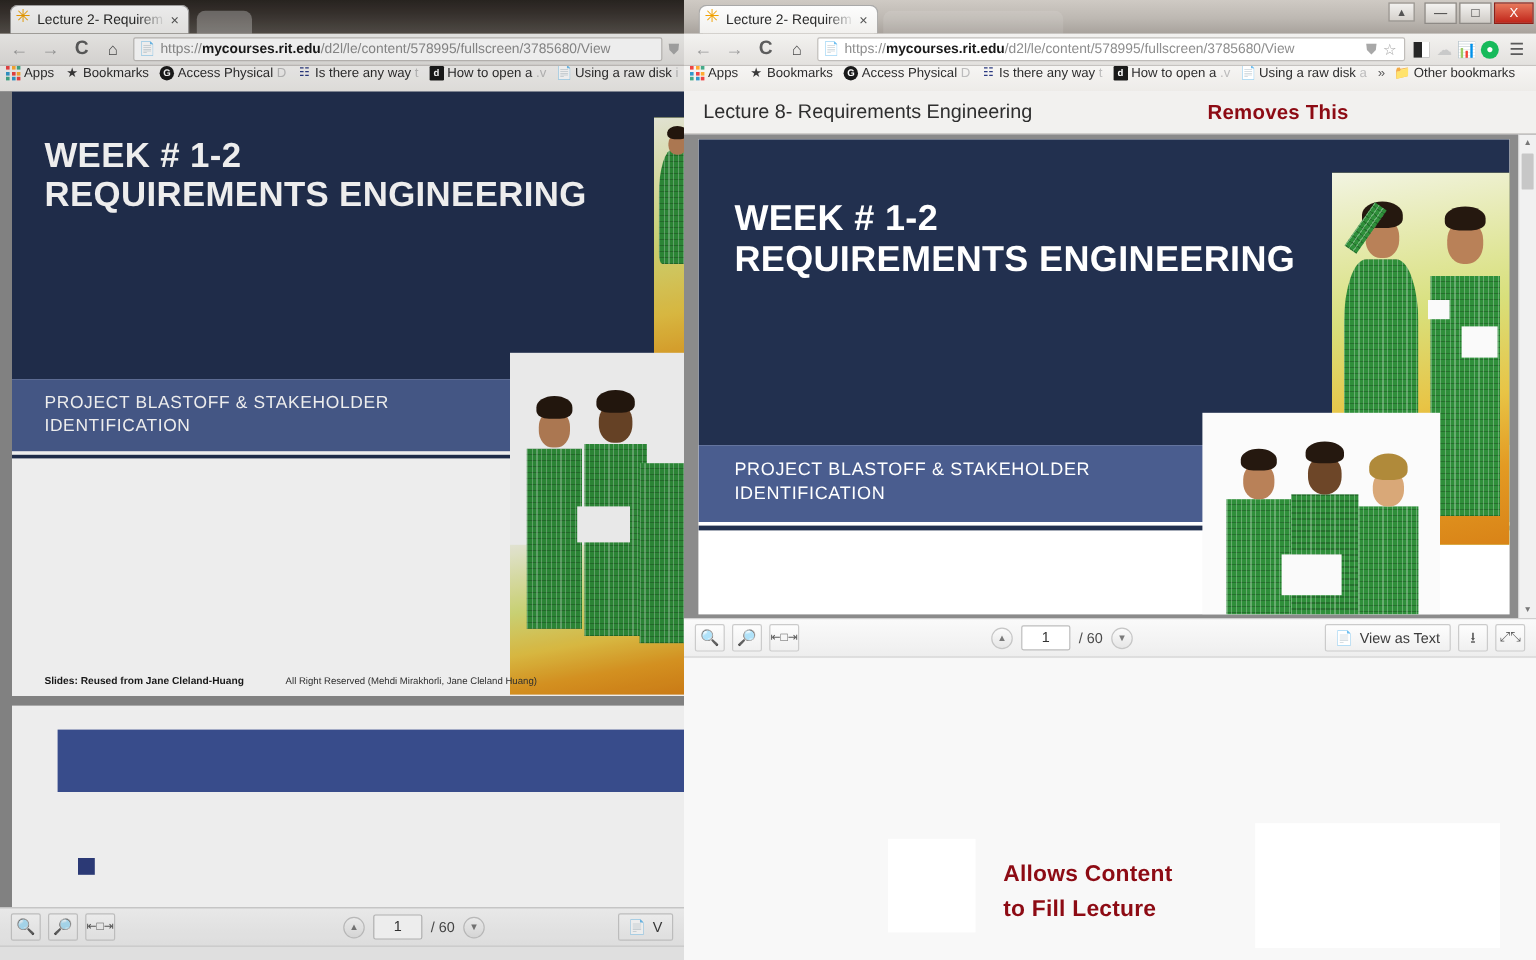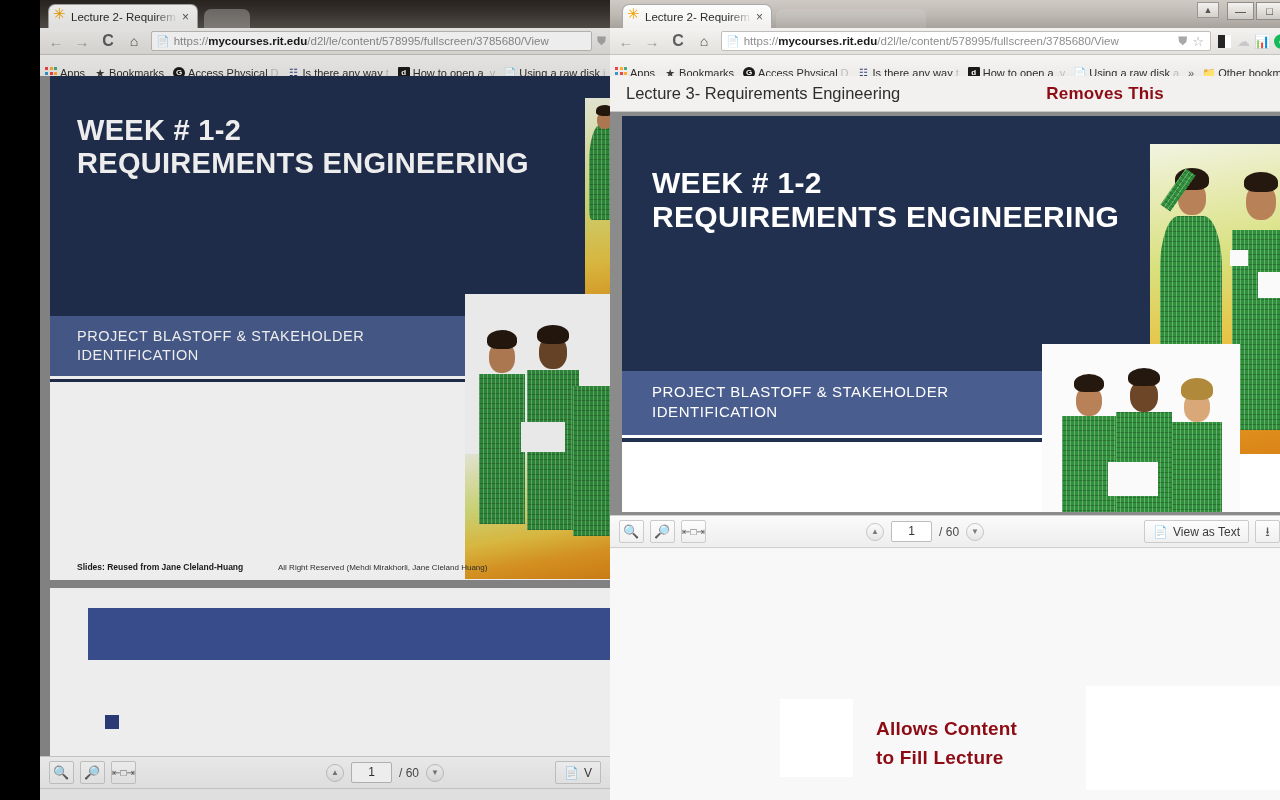--- a/index.html
+++ b/index.html
@@ -1,21 +1,21 @@
 <!DOCTYPE html>
 <html><head>
 <meta charset="utf-8">
 <style>
   * { margin:0; padding:0; box-sizing:border-box; }
   html,body {
     width:1280px; height:800px; overflow:hidden;
     font-family:"Liberation Sans", sans-serif;
     background:#000;
   }
-  #root { position:relative; width:1052px; height:800px; background:#701a75;margin-left:40px; }
+  #root { position:relative; width:1052px; height:800px; background:#701a75; }
 
   
   .win { position:absolute; background:#d6d2cd; overflow:hidden; }
   .win-topbar {
     position:relative; height:28px;
     background:linear-gradient(to bottom,#2b2622 0%,#3a3430 40%,#55504a 100%);
   }
   .win-topbar.bright {
     background:linear-gradient(to bottom,#cfcac4 0%,#bdb8b2 55%,#a8a29c 100%);
   }
@@ -94,21 +94,21 @@
   .ext-green {
     width:15px;height:15px;border-radius:50%;background:#17ba5b;
     color:#fff;font-size:10px;display:flex;align-items:center;justify-content:center;font-weight:bold;
   }
   .menu-ico { font-size:14px; color:#5a5a5a; letter-spacing:0; }
 
   
   .bkbar {
     height:21px; background:linear-gradient(to bottom,#f6f5f3,#eceae7);
     border-bottom:1px solid #c9c6c3;
-    display:flex; align-items:flex-start; padding:12px 5px; gap:9px; overflow:hidden;
+    display:flex; align-items:flex-end; padding:12px 5px; gap:9px; overflow:hidden;
   }
   .bk { display:flex; align-items:center; gap:3px; font-size:11px; color:#2d2d2d; white-space:nowrap; }
   .bk .fade { color:#bcbcbc; }
   .bki { width:12px;height:12px;flex:0 0 12px;display:flex;align-items:center;justify-content:center;font-size:10px;line-height:1;}
   .bki.grid{
     background:
       linear-gradient(#e44 0 0) 0 0/3px 3px no-repeat,
       linear-gradient(#fa3 0 0) 4.5px 0/3px 3px no-repeat,
       linear-gradient(#4a8 0 0) 9px 0/3px 3px no-repeat,
       linear-gradient(#39c 0 0) 0 4.5px/3px 3px no-repeat,
@@ -415,21 +415,21 @@
       <span class="chev">»</span>
       <span class="bk">
         <span class="bki fold">📁</span>
         <span>Other bookmarks</span>
         </span>
     </div>
 
     <div class="content" style="top:76px;bottom:0;">
 
       <div class="doc-head">
-        <div class="doc-title">Lecture 3- Requirements Engineering</div>
+        <div class="doc-title">Lecture 8- Requirements Engineering</div>
         <div class="annot-red" style="margin-left:146px;">Removes This</div>
       </div>
 
       <div class="pdf-area" style="position:absolute;left:0;right:0;top:36px;height:403px;background:#8b8b8b;">
 
         <div class="slide" style="left:12px;top:4px;width:676px;height:396px;">
           <div class="slide-top" style="height:255px;"></div>
           <div class="slide-title" style="left:30px;top:50px;width:620px;font-size:30px;">
             <div>WEEK # 1-2</div>
             <div>REQUIREMENTS ENGINEERING</div>

